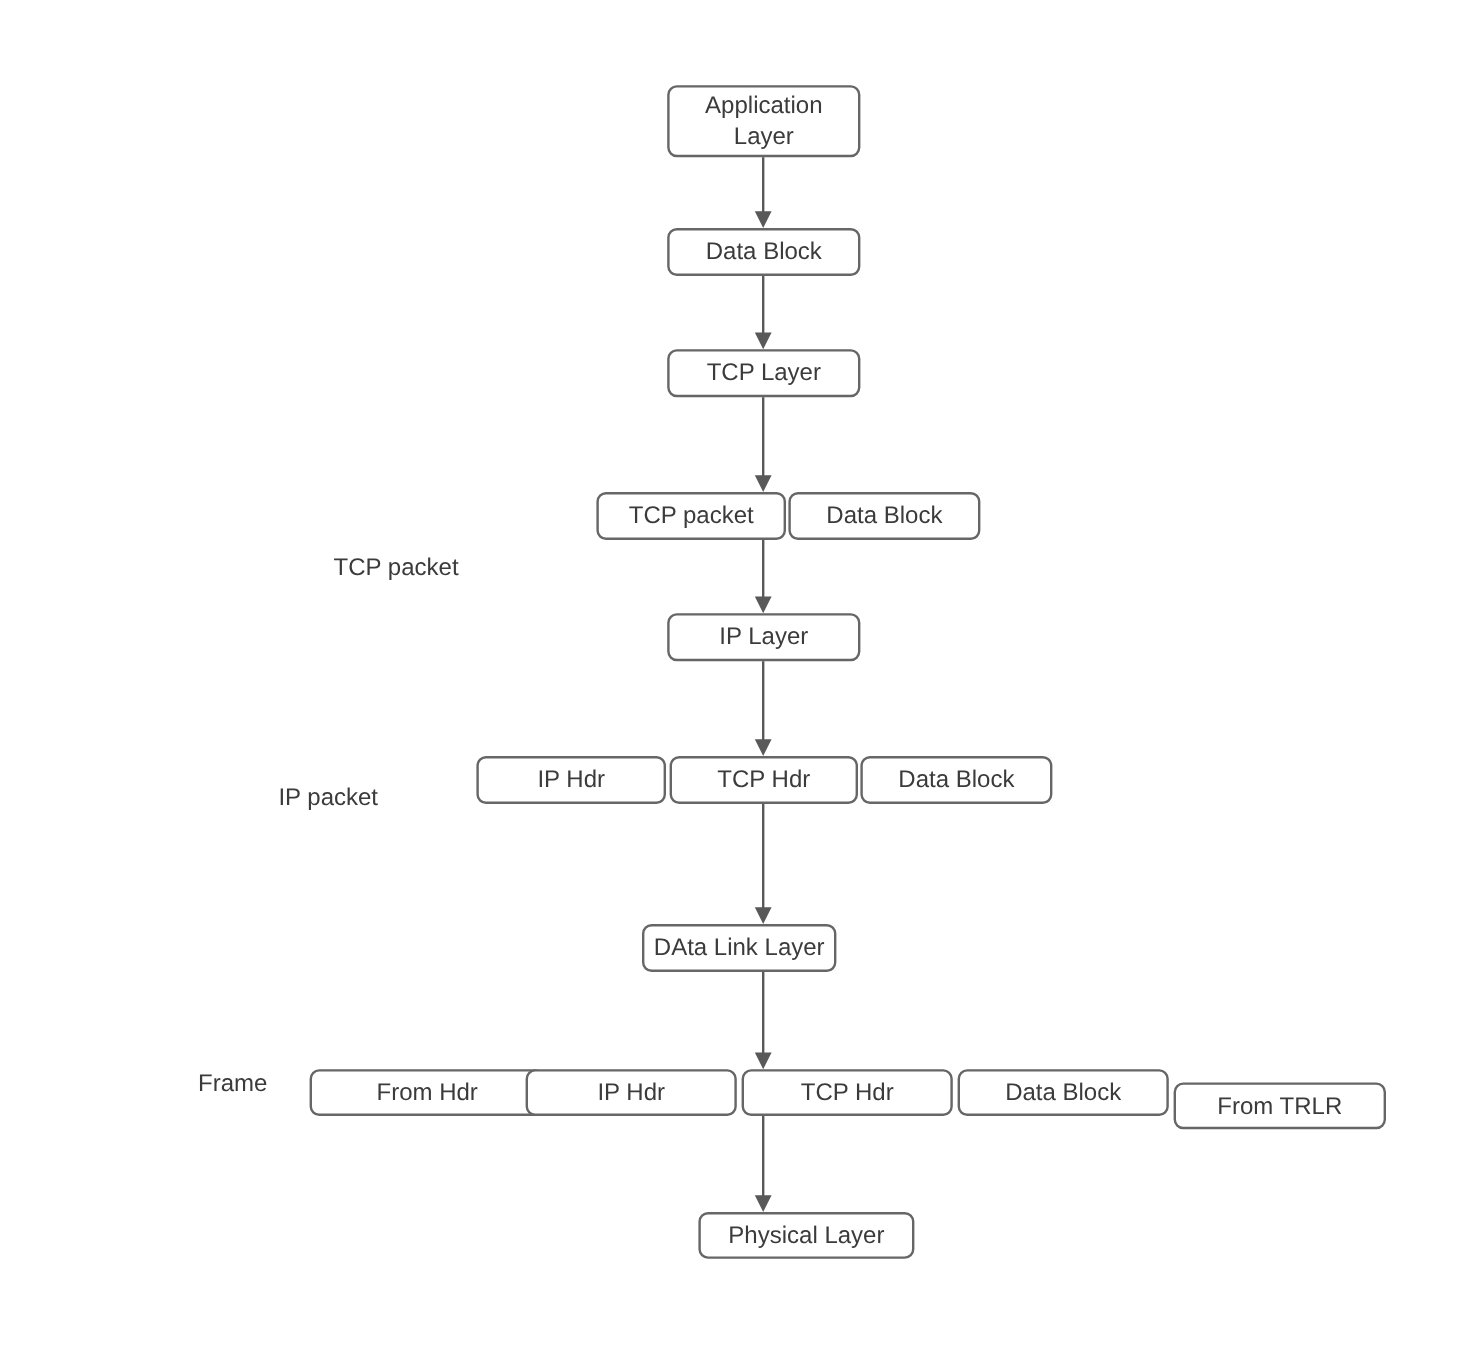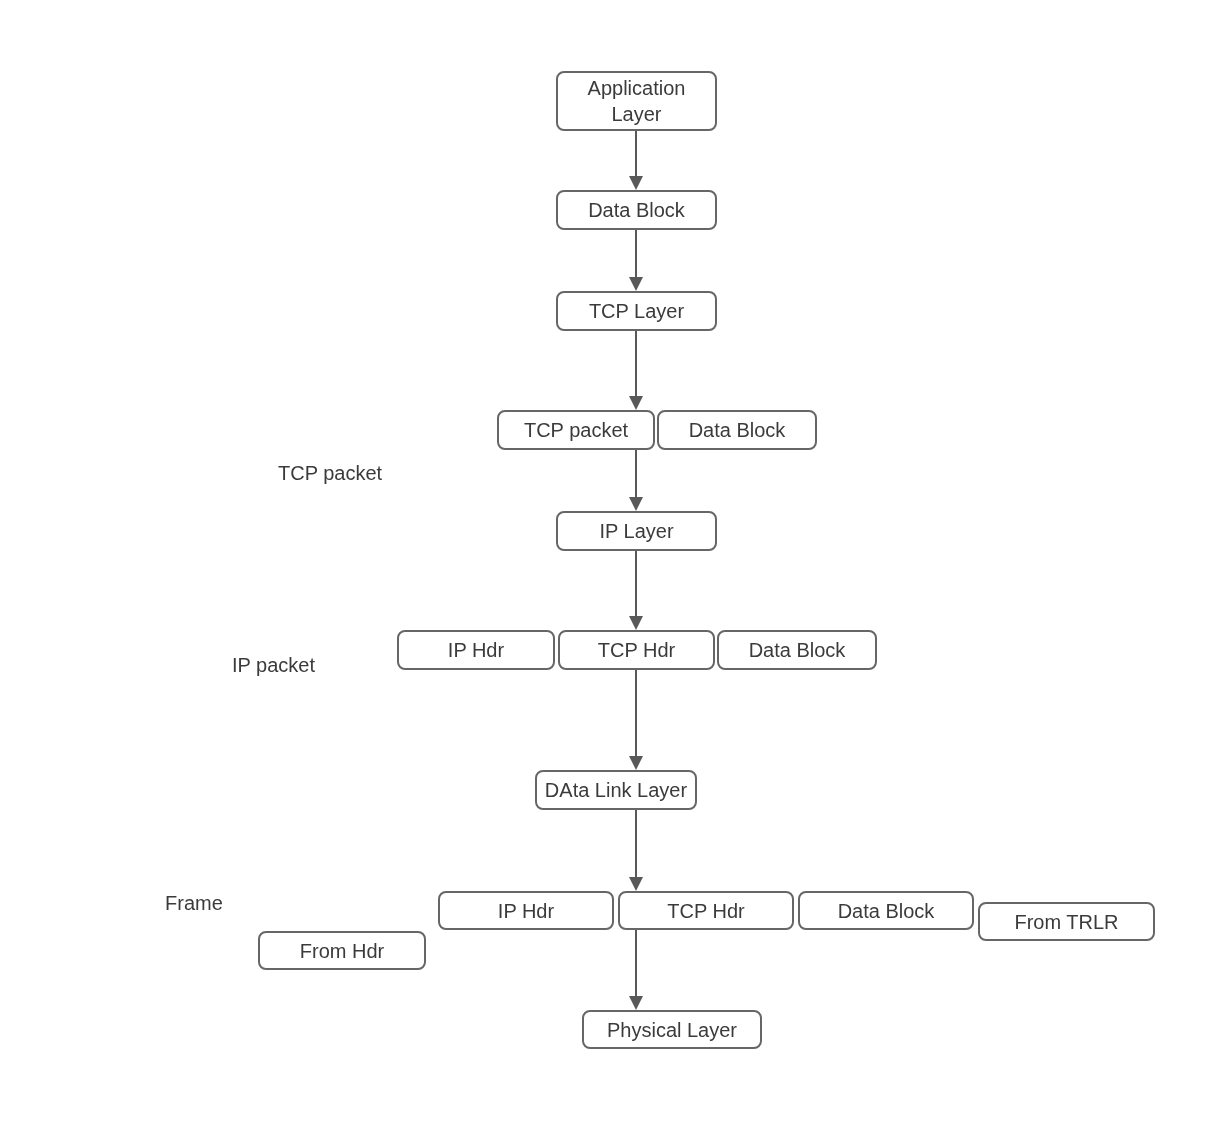--- a/index.html
+++ b/index.html
@@ -64,21 +64,21 @@
   #b-app       { left: 556px; top:   71px; width: 161px; height: 60px; }
   #b-datablock1{ left: 556px; top:  190px; width: 161px; height: 40px; }
   #b-tcplayer  { left: 556px; top:  291px; width: 161px; height: 40px; text-align: right; }
   #b-tcpheader { left: 497px; top:  410px; width: 158px; height: 40px; }
   #b-datablock2{ left: 657px; top:  410px; width: 160px; height: 40px; }
   #b-iplayer   { left: 556px; top:  511px; width: 161px; height: 40px; }
   #b-iphdr1    { left: 397px; top:  630px; width: 158px; height: 40px; }
   #b-tcphdr1   { left: 558px; top:  630px; width: 157px; height: 40px; }
   #b-datablock3{ left: 717px; top:  630px; width: 160px; height: 40px; }
   #b-datalink  { left: 535px; top:  770px; width: 162px; height: 40px; }
-  #b-fromhdr   { left: 258px; top:  891px; width: 168px; height: 39px; margin-top: 40px; }
+  #b-fromhdr   { left: 258px; top:  891px; width: 196px; height: 39px; }
   #b-iphdr2    { left: 438px; top:  891px; width: 176px; height: 39px; }
   #b-tcphdr2   { left: 618px; top:  891px; width: 176px; height: 39px; }
   #b-datablock4{ left: 798px; top:  891px; width: 176px; height: 39px; }
   #b-fromtrlr  { left: 978px; top:  874px; width: 177px; height: 39px; margin-top: 28px; }
   #b-physical  { left: 567px; top: 1010px; width: 180px; height: 39px; margin-left: 15px; }
 
   
   #l-tcppacket { left: 278px; top: 418px; }
   #l-ippacket  { left: 232px; top: 610px; }
   #l-frame     { left: 165px; top: 848px; }

